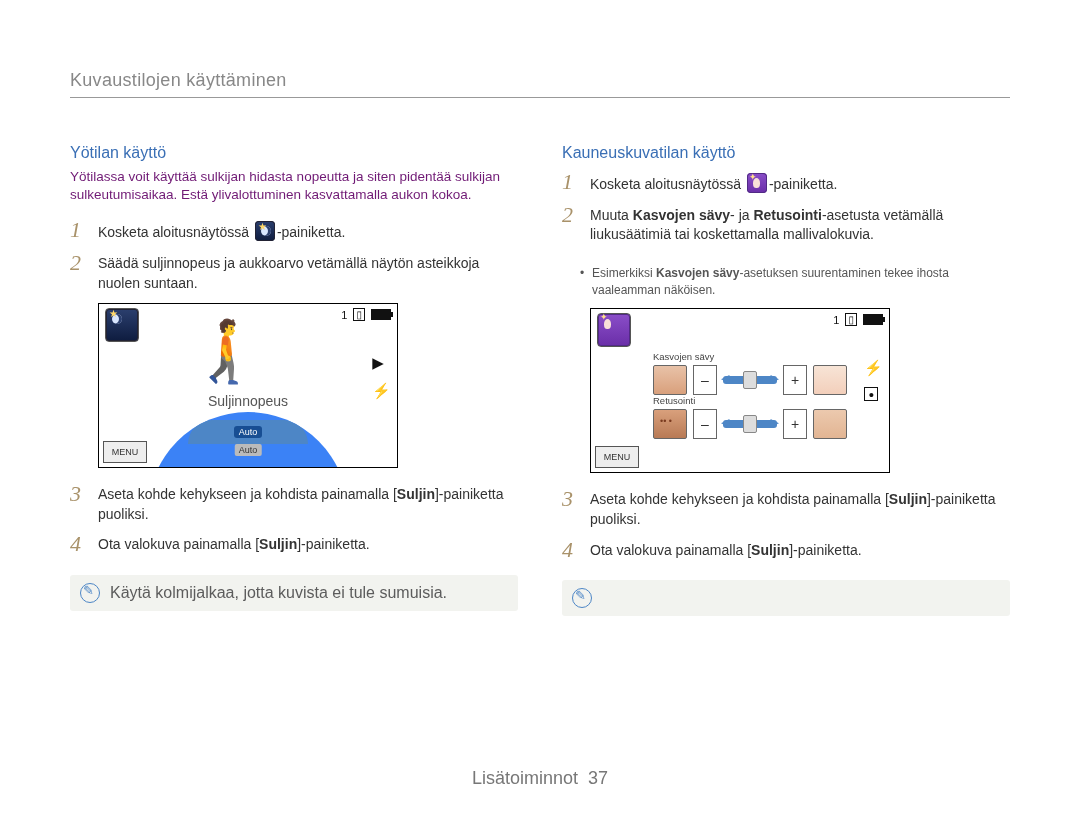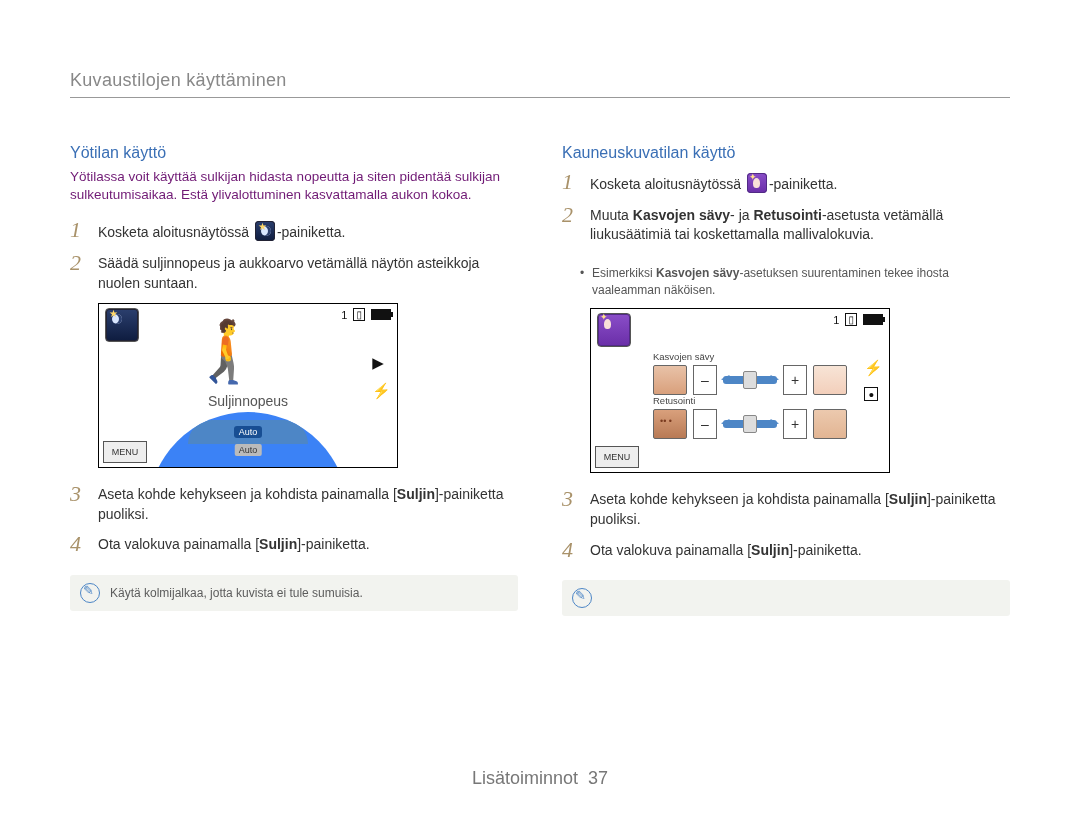--- a/index.html
+++ b/index.html
@@ -100,21 +100,21 @@
     border: 1.5px solid #4d86c6;
     position:relative;
     flex:none;
     color:#4d86c6;
   }
   .note-icon::after{
     content:"✎";
     position:absolute; left:2px; top:-1px; font-size:13px;
   }
   .note-text{
-    font-size:12px; color:#5c5c5c;text-align:right;
+    font-size:16px; color:#5c5c5c;text-align:right;
   }
   .footer{
     position:absolute;
     bottom:26px; left:0; right:0;
     text-align:center;
     font-size:18px;
     color:#777;
   }
   
   .figure{

